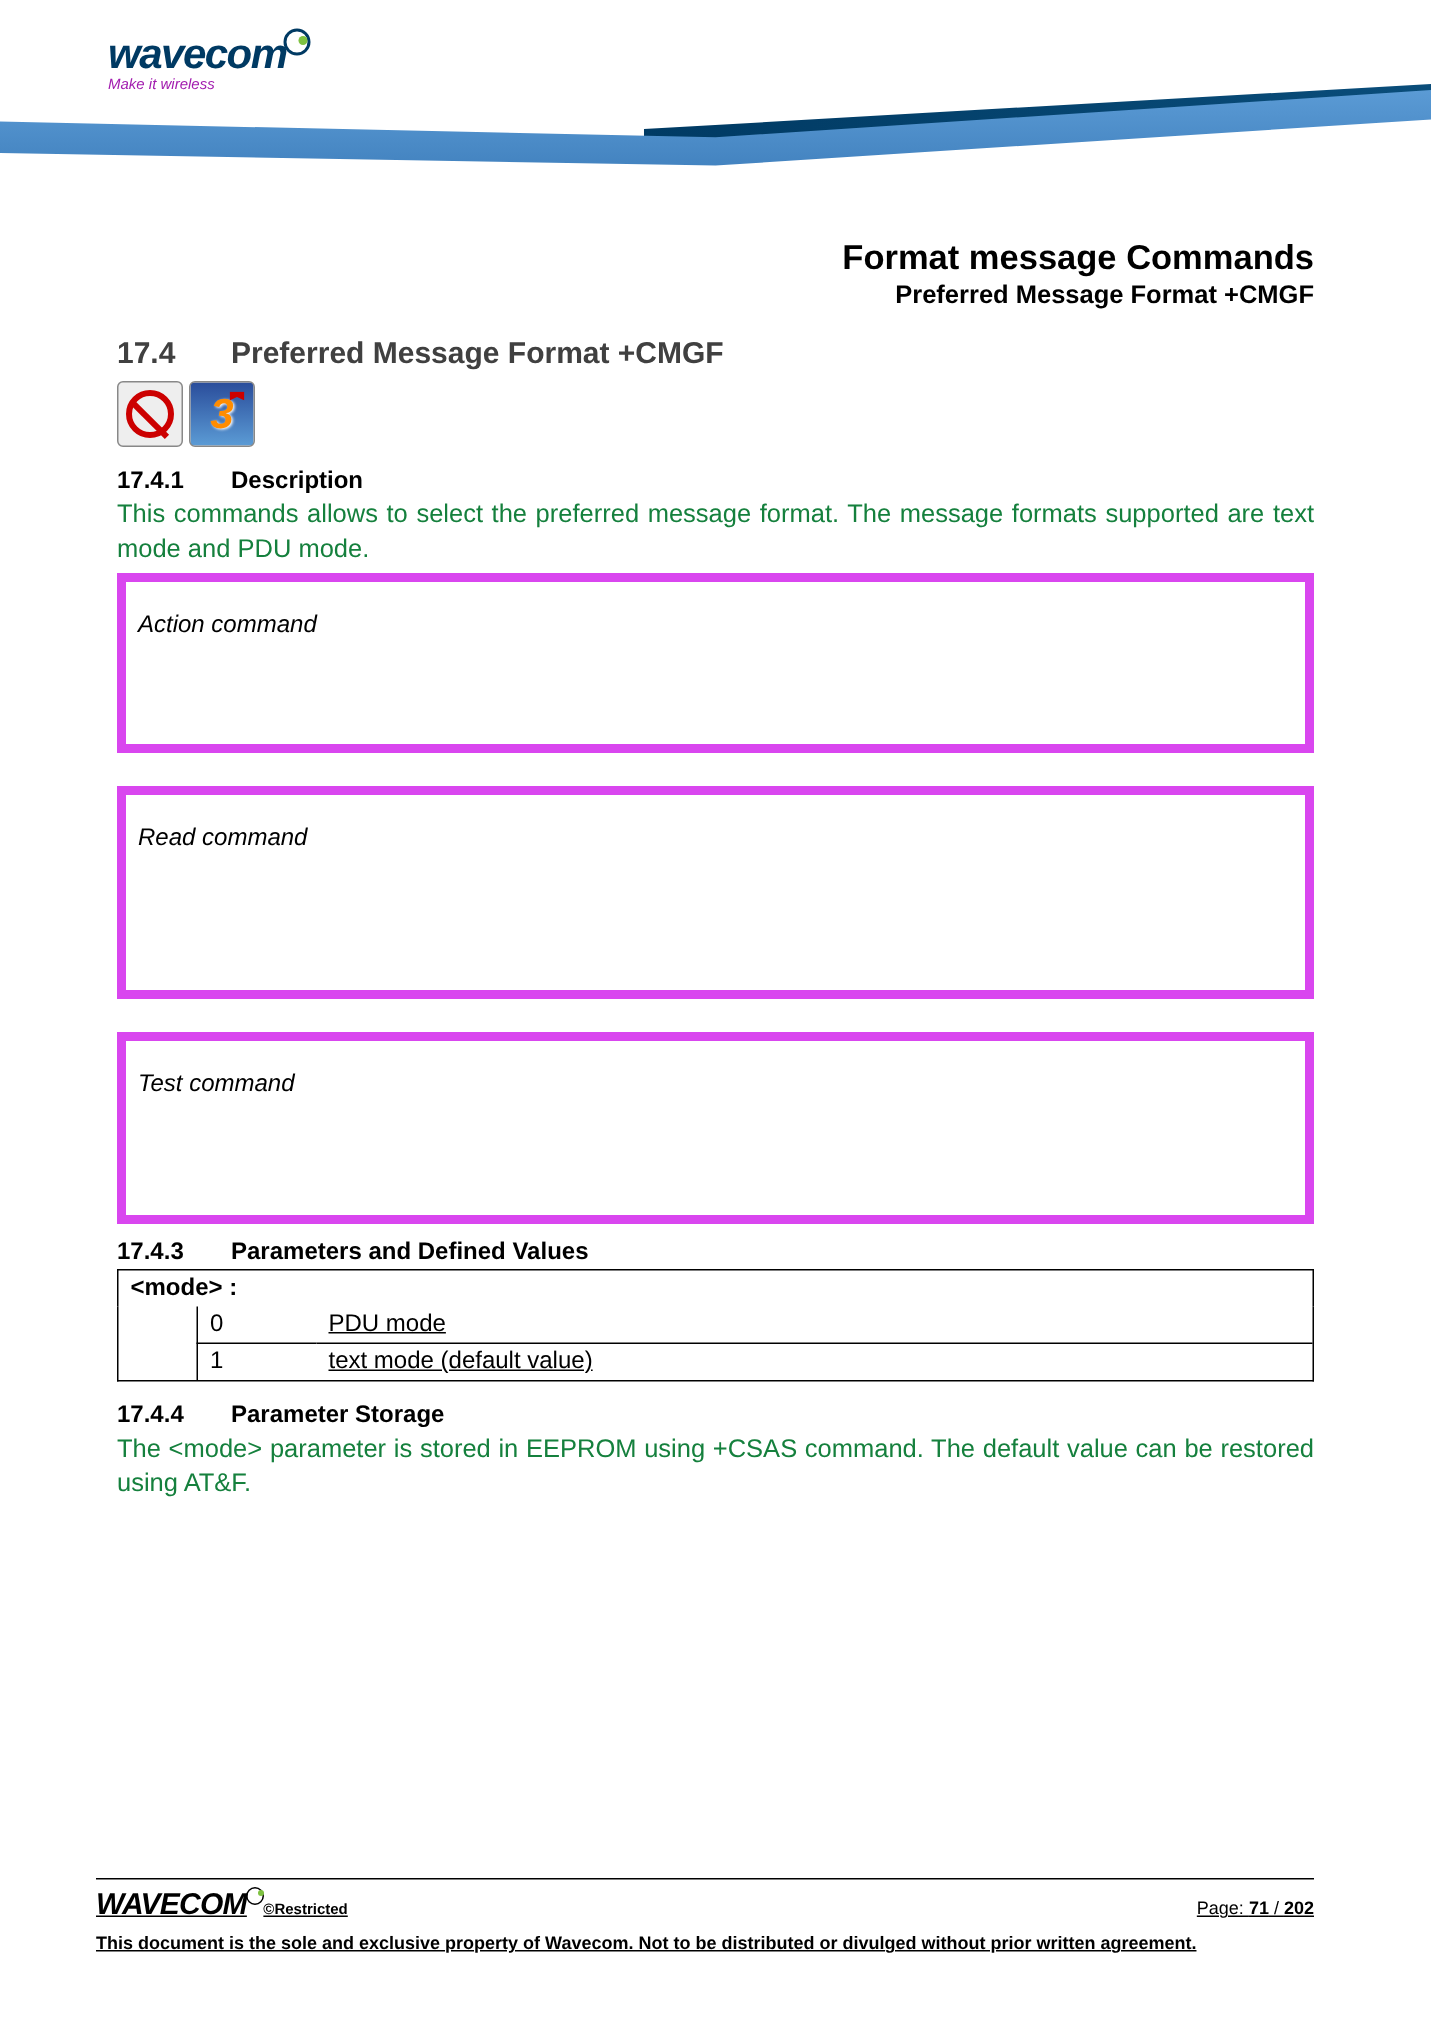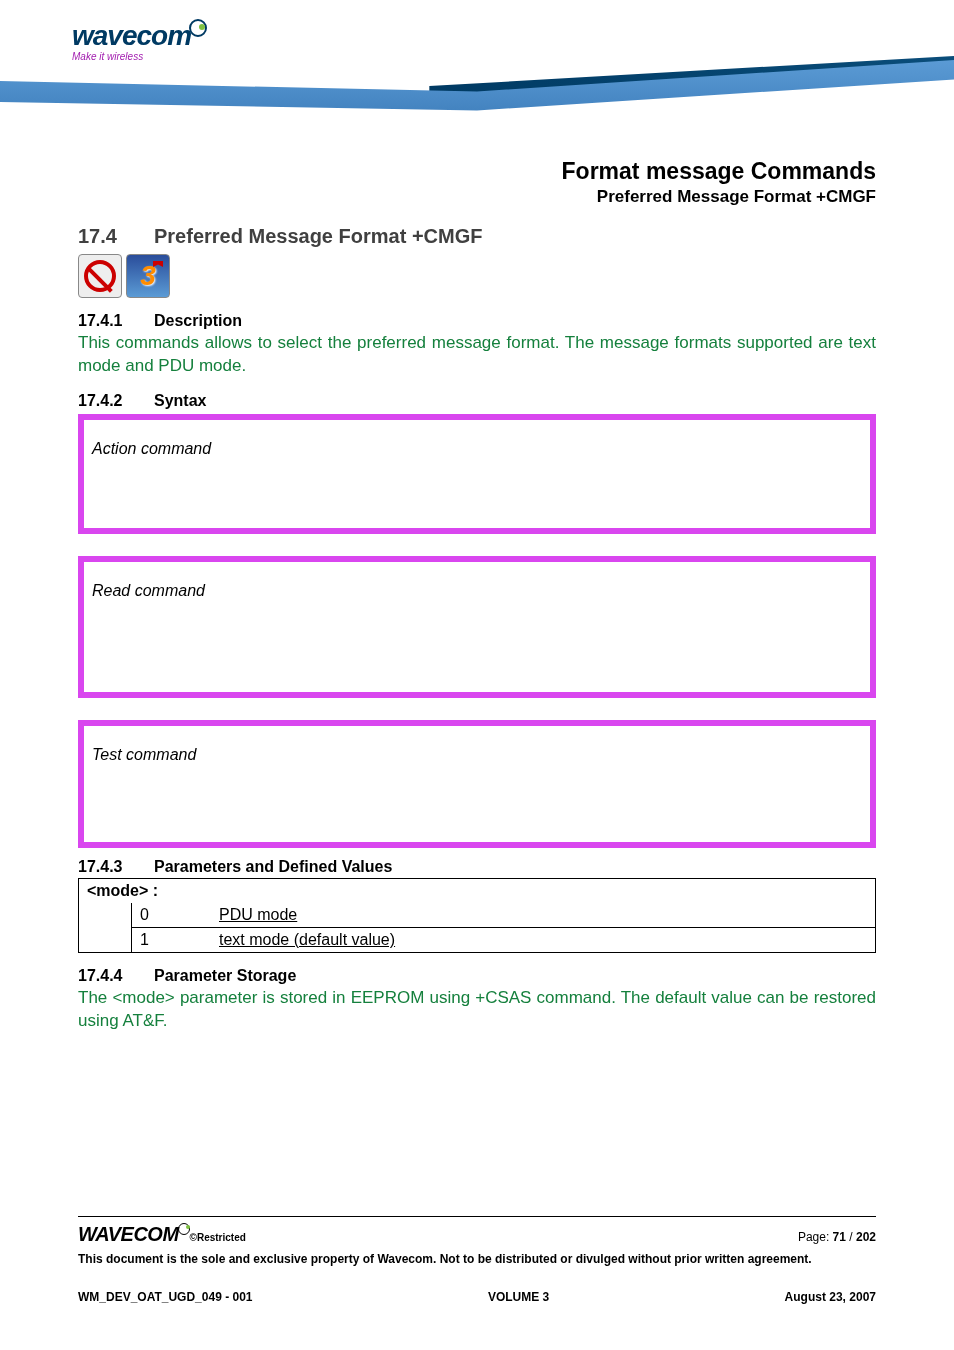--- a/index.html
+++ b/index.html
@@ -231,22 +231,23 @@
     padding: 3px 8px;
     font-size: 16px;
     font-family: Verdana, Arial, sans-serif;
     text-decoration: underline;
   }
   .pt-row.mid .rcol1, .pt-row.mid .rcol2 { border-bottom: 1px solid #000; }
   .pt-bottom { border-bottom: 1px solid #000; }
   .footer {
     position: absolute;
     bottom: 46px;
-    left: 78px;
+    left: 64px;
     right: 78px;
+    text-decoration: underline;
   }
   .footer-line {
     border-top: 1px solid #000;
     margin-bottom: 6px;
   }
   .footer-row1 {
     display: flex;
     justify-content: space-between;
     align-items: baseline;
   }
@@ -321,23 +322,20 @@
         <div class="icon-red-circle"></div>
       </div>
     <div class="icon-box icon-3">3</div>
   </div>
 
   <div class="subheading">
     <span class="snum">17.4.1</span><span>Description</span>
   </div>
   <div class="body-text">This commands allows to select the preferred message format. The message formats supported are text mode and PDU mode.</div>
 
-  <div class="subheading">
-    <span class="snum">17.4.2</span><span>Syntax</span>
-  </div>
 
   <div class="cmd-box">
     <div class="cmd-box-title">Action command</div>
   </div>
   <div style="height:18px"></div>
   <div class="cmd-box tall">
     <div class="cmd-box-title">Read command</div>
   </div>
   <div style="height:18px"></div>
   <div class="cmd-box tall" style="padding-bottom:78px">
@@ -375,18 +373,13 @@
   <div class="footer-line"></div>
   <div class="footer-row1">
     <div>
       <span class="footer-logo">WAVECOM</span><span class="footer-logo-swirl"></span><span class="restricted">©Restricted</span>
     </div>
     <div class="page-info">
       <span>Page: </span><span class="b">71</span><span> / </span><span class="b">202</span>
     </div>
   </div>
   <div class="footer-disclaimer">This document is the sole and exclusive property of Wavecom. Not to be distributed or divulged without prior written agreement.</div>
-  <div class="footer-row2">
-    <span>WM_DEV_OAT_UGD_049 - 001</span>
-    <span>VOLUME 3</span>
-    <span>August 23, 2007</span>
-  </div>
 </div>
 
 </body></html>

